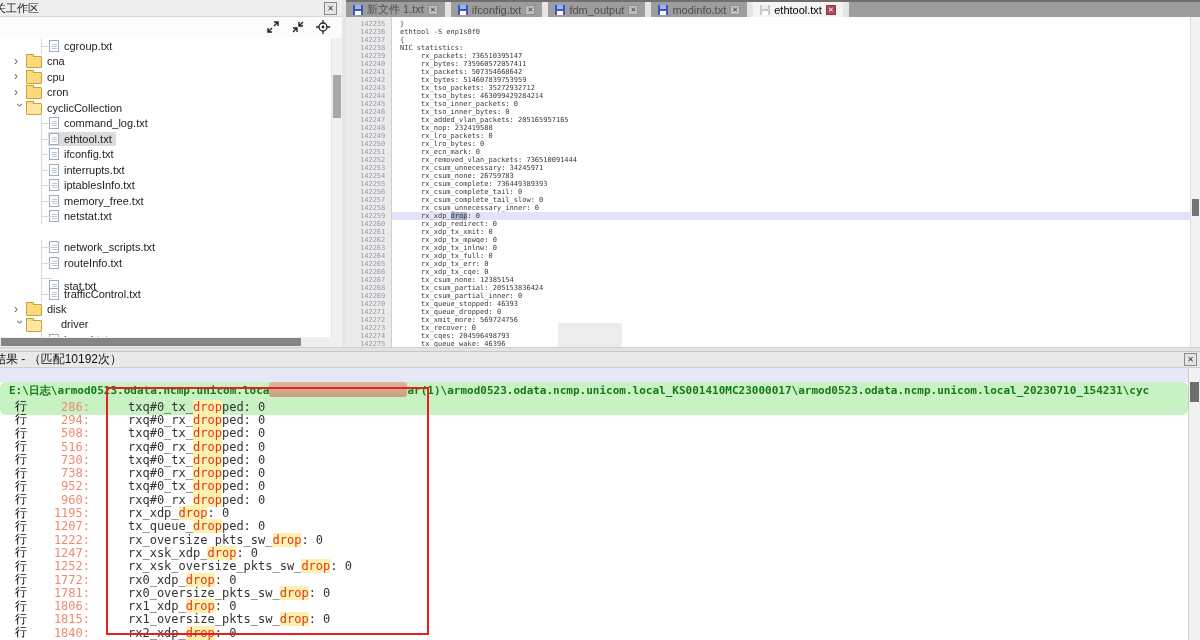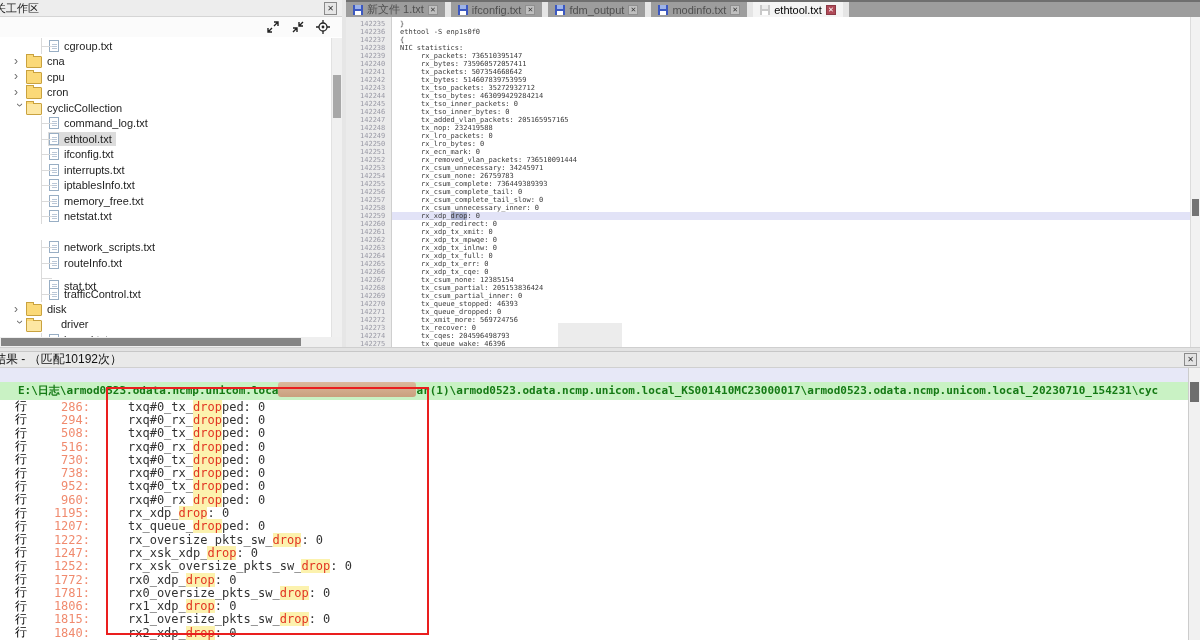--- a/index.html
+++ b/index.html
@@ -80,23 +80,23 @@
   
   #results { position:absolute; left:0; top:352px; width:1200px; height:288px; background:#fff; overflow:hidden; }
   .res-header { position:absolute; top:0; left:0; right:0; height:15px; background:#e9e9e9;
                 border-bottom:1px solid #d0d0d0; font-size:12px; line-height:15px; color:#111; overflow:hidden; }
   .res-header span.t { display:inline-block; margin-left:-6px; white-space:nowrap; }
   .res-close { position:absolute; right:3px; top:1px; width:13px; height:13px; background:#e3e3e3;
                border:1px solid #8a8a8a; font-size:8px; line-height:11px; text-align:center; color:#333;
                box-sizing:border-box; }
   .res-summary { position:absolute; top:16px; left:0; right:12px; height:14px; background:#e7e8f7;
                  color:#2626bd; font-weight:bold; font-size:12px; line-height:14px; overflow:hidden; white-space:pre; }
-  .res-path { position:absolute; top:30px; left:0; right:12px; height:18px; background:#c9f2c4; color:#157a15;
+  .res-path { position:absolute; top:30px; left:0; right:12px; height:33px; background:#c9f2c4; color:#157a15;
               font:bold 11px "DejaVu Sans Mono",monospace; line-height:18px; white-space:pre; overflow:hidden;
-              padding-left:18px; box-sizing:border-box; }
+              padding-left:9px; box-sizing:border-box;border-radius:6px; }
   .redact-tan { display:inline-block; width:138px; height:15px; vertical-align:-3px;
                 background:linear-gradient(#dcb89c,#c9a07e); border-radius:3px; }
   .res-rows { position:absolute; top:48px; left:0; right:12px; bottom:0; overflow:hidden; }
   .res-row { height:13.3px; display:flex; align-items:center; font:12px "DejaVu Sans Mono",monospace;
              color:#333; white-space:pre; }
   .res-row .lbl { font-family:"Liberation Sans",sans-serif; font-size:12px; color:#000; width:20px;
                   margin-left:15px; flex:none; }
   .res-row .num { width:55px; text-align:right; color:#f08a6e; flex:none; }
   .res-row .txt { margin-left:38px; }
   .res-row .match { background:#fcf2ae; color:#e23522; }

